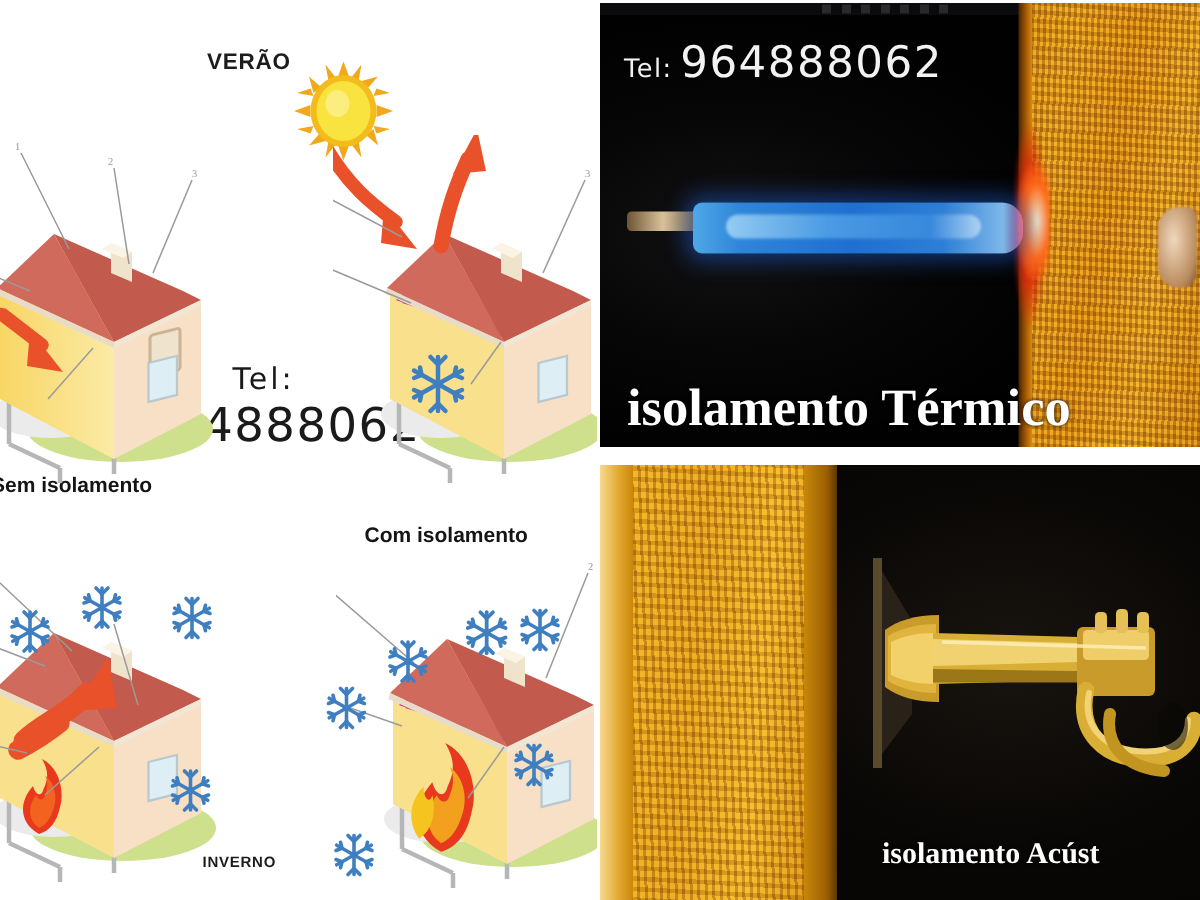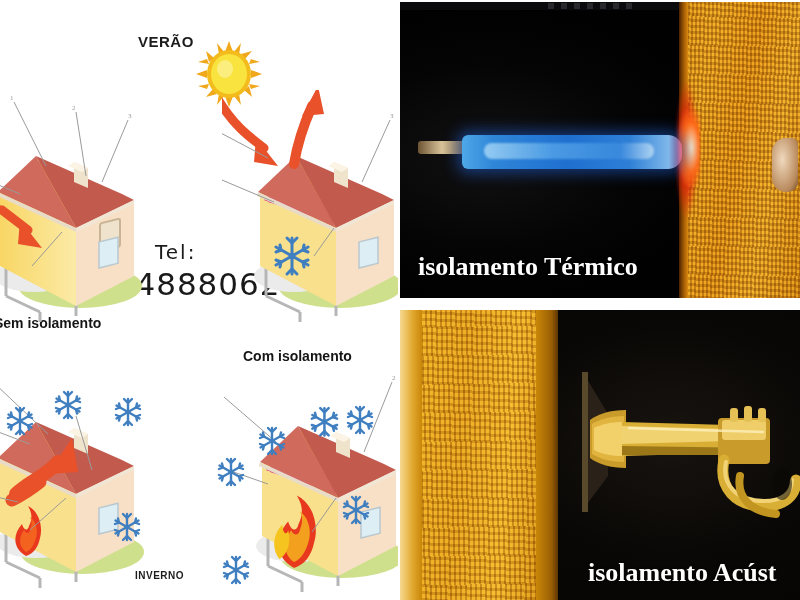--- a/index.html
+++ b/index.html
@@ -128,26 +128,26 @@
     background:linear-gradient(90deg,#f6d98f,#e0a62c 60%,#c98709);
   }
   .pb-slab-r {
     position:absolute; left:136px; top:0; width:22px; height:100%;
     background:linear-gradient(90deg,#c98709,#9a5f04 70%,#5c3601);
   }
   .pb-trumpet { position:absolute; left:168px; top:46px; width:232px; height:200px; }
 
   #acoustic-label {
     position:absolute; left:188px; top:248px; color:#fff;
-    font-family:"Liberation Serif", serif; font-weight:bold; font-size:26px;
+    font-family:"Liberation Serif", serif; font-weight:bold; font-size:20px;
     white-space:nowrap; text-shadow:0 0 3px rgba(0,0,0,.9);
   }
   #thermal-label {
     position:absolute; left:18px; top:250px; color:#fff;
-    font-family:"Liberation Serif", serif; font-weight:bold; font-size:26px;
+    font-family:"Liberation Serif", serif; font-weight:bold; font-size:35px;
     white-space:nowrap; text-shadow:0 0 3px rgba(0,0,0,.9);
   }
   #tel-photo {
     position:absolute; left:16px; top:22px; color:#f2f2f2;
     font-family:"DejaVu Sans", sans-serif; white-space:nowrap;
   }
   #tel-photo .tp-word { font-size:17px; letter-spacing:1px; }
   #tel-photo .tp-num  { font-size:29px; letter-spacing:1px; }
 </style>
 </head>
@@ -451,20 +451,24 @@
     <div class="pt-board"></div>
     <div class="pt-board-edge"></div>
     <div class="pt-glow"></div>
     <div class="pt-hot"></div>
     <div class="pt-nozzle"></div>
     <div class="pt-nozzle-tip"></div>
     <div class="pt-flame"></div>
     <div class="pt-flame-core"></div>
     <div class="pt-finger"></div>
 
+    <div id="tel-photo">
+      <span class="tp-word">Tel:</span>
+      <span class="tp-num">964888062</span>
+    </div>
 
     <div id="thermal-label">isolamento Térmico</div>
   </div>
 
   <div id="photo-bottom">
     <div class="pb-bg"></div>
     <div class="pb-slab"></div>
     <div class="pb-slab-l"></div>
     <div class="pb-slab-r"></div>
 

